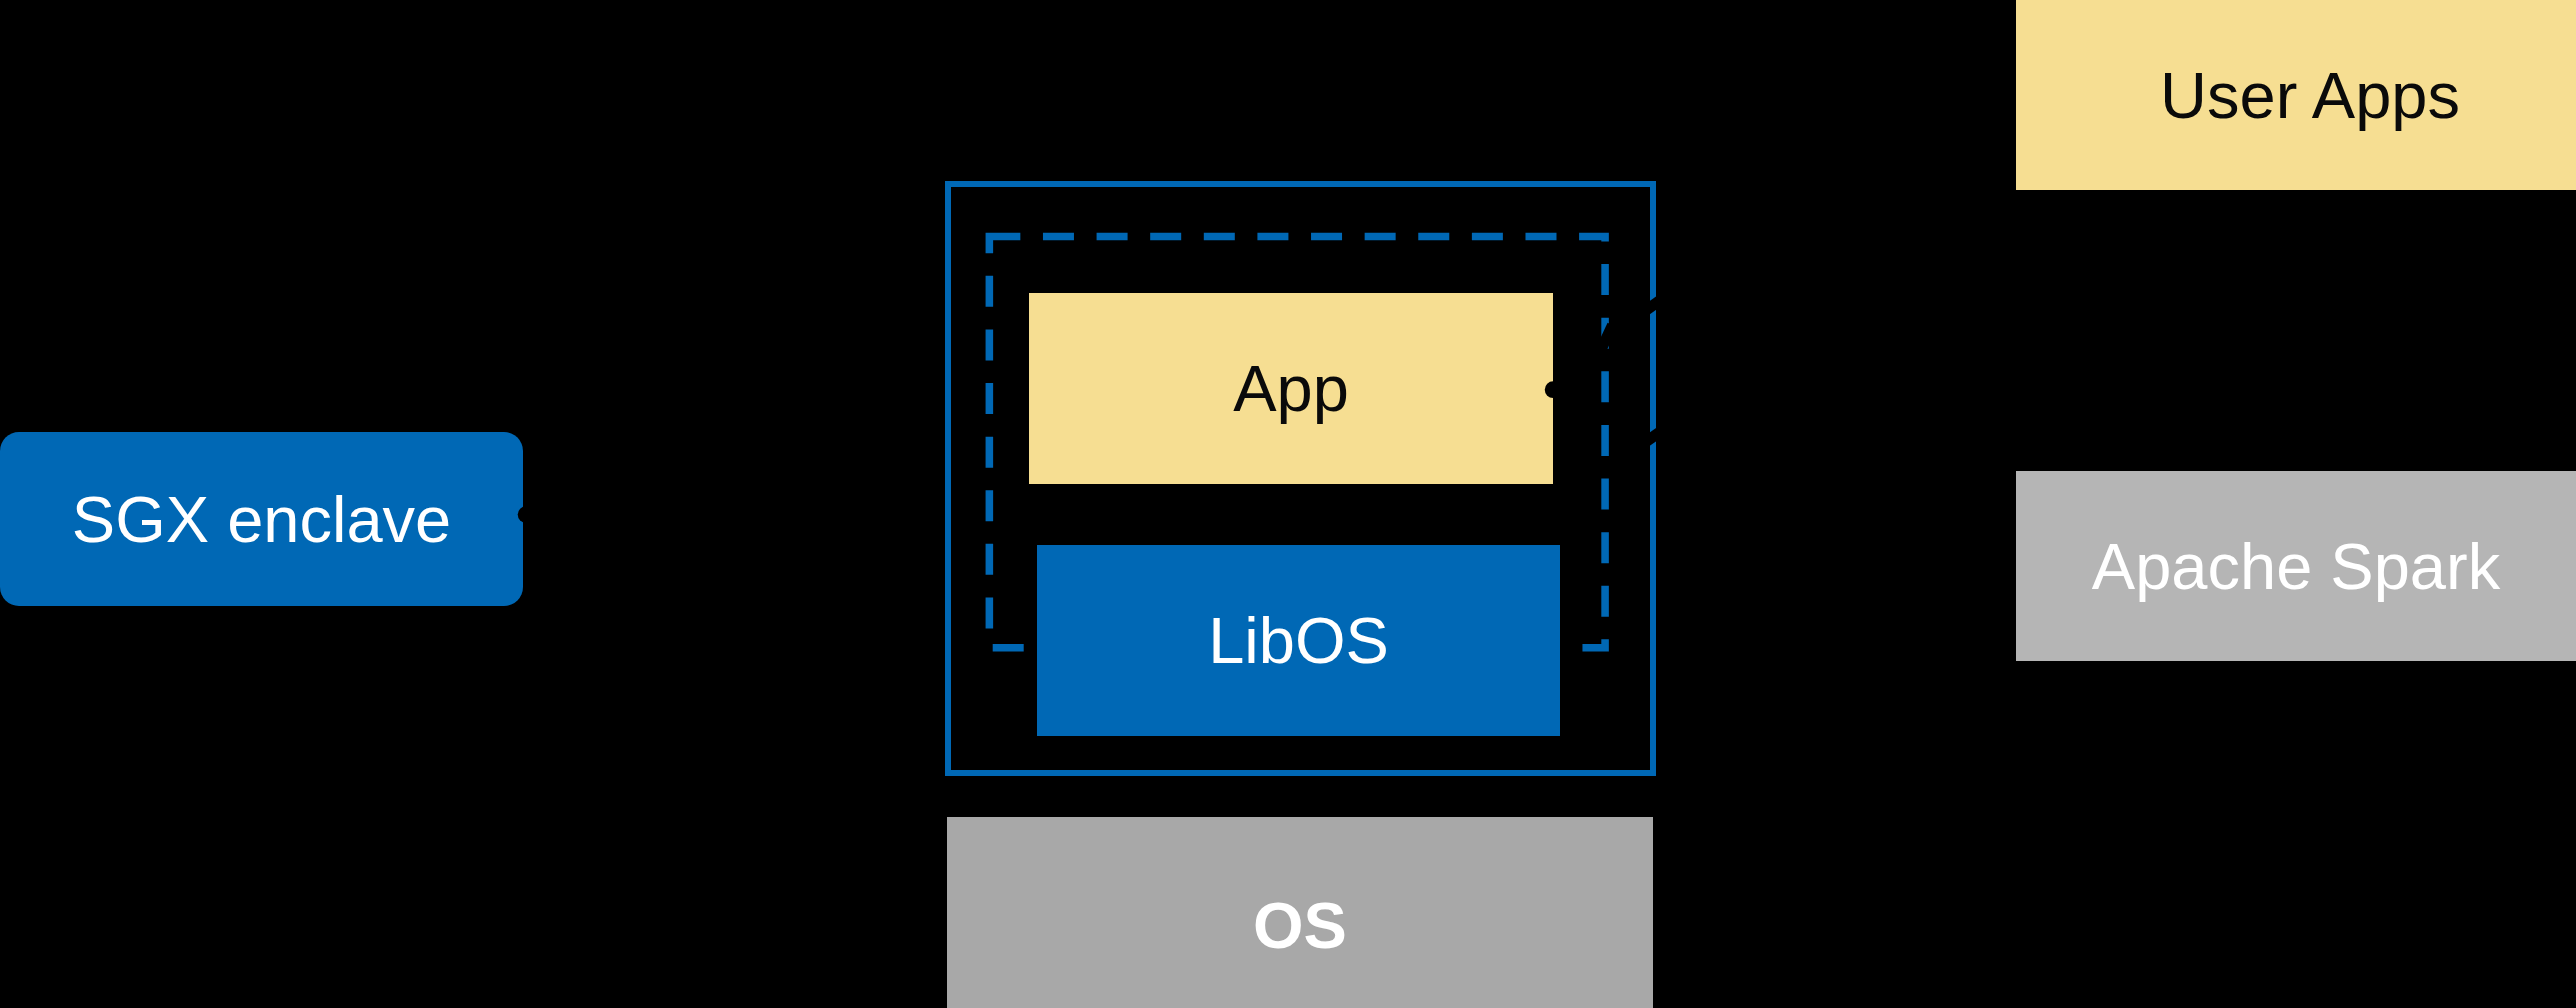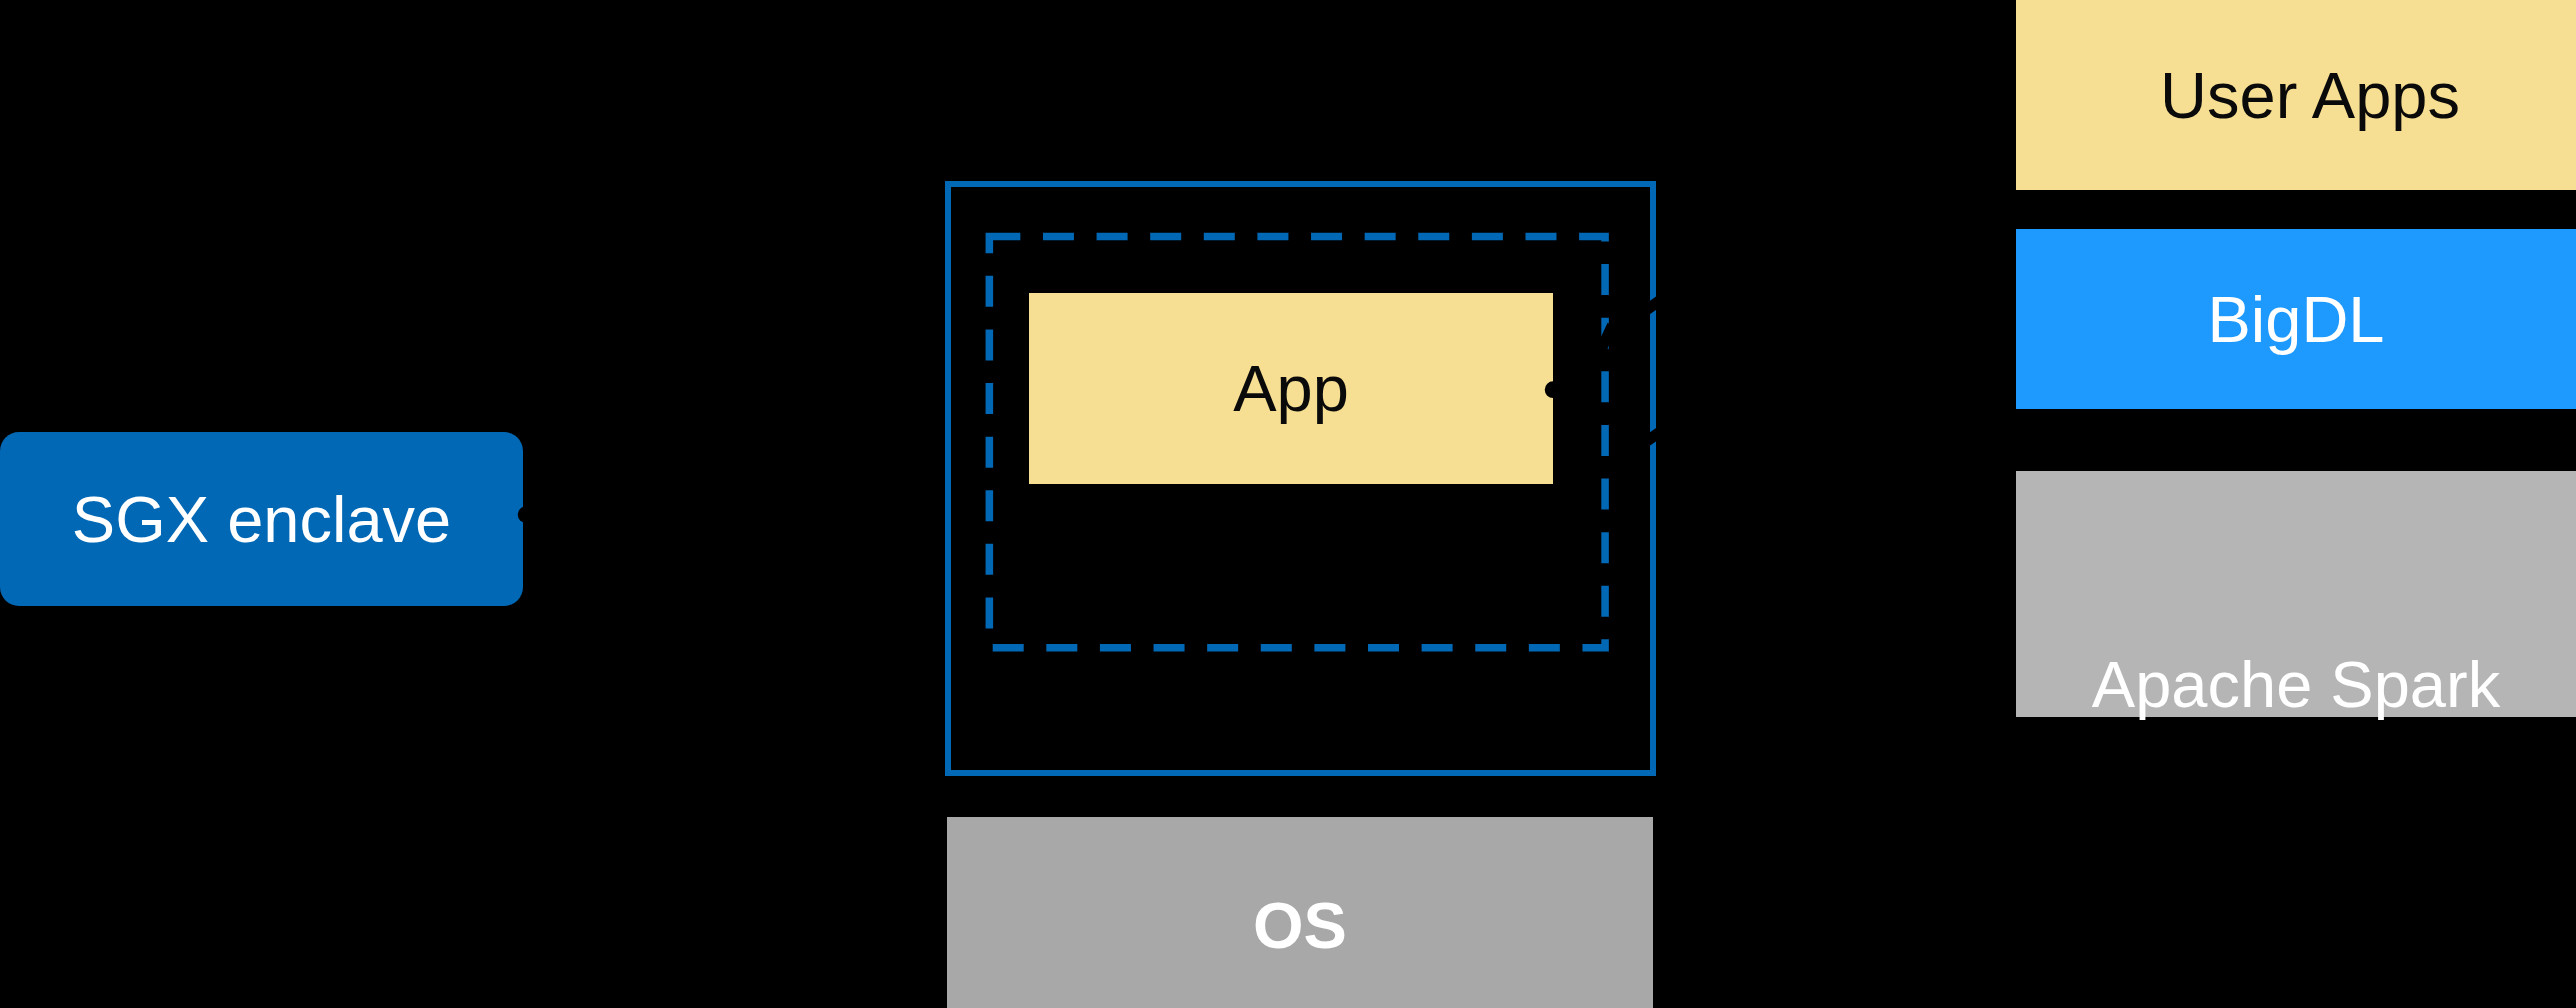--- a/index.html
+++ b/index.html
@@ -28,21 +28,21 @@
   #enclave-box{left:945px;top:181px;width:711px;height:595px;border:6.7px solid var(--intel-blue);background:transparent;}
 
   
   #app-box{left:1029px;top:293px;width:524px;height:191px;background:var(--yellow);}
   #libos-box{left:1037px;top:545px;width:523px;height:191px;background:var(--intel-blue);}
   #os-box{left:947px;top:817px;width:706px;height:192px;background:var(--gray-os);}
 
   
   #user-apps-box{left:2016px;top:0;width:588px;height:190px;background:var(--yellow);}
   #bigdl-box{left:2016px;top:229px;width:560px;height:180px;background:var(--bright-blue);}
-  #spark-box{left:2016px;top:471px;width:560px;height:246px;background:var(--gray-light);align-items:flex-end;}
+  #spark-box{left:2016px;top:471px;width:560px;height:190px;background:var(--gray-light);}
 
   svg{display:block;}
 </style>
 </head>
 <body>
 
 <div id="canvas" style="--black: #000000; --white: #FFFFFF; --intel-blue: #0068B5; --bright-blue: #1E99FE; --yellow: #F6DE92; --gray-light: #B5B5B5; --gray-os: #A8A8A8; background: rgb(0, 0, 0);">
 
   <svg class="layer" viewBox="0 0 3075 1204">
     <path d="M 637 614 C 800 614 960 650 1124 688" stroke="#000000" stroke-width="9" fill="none"></path>
@@ -57,32 +57,32 @@
   <div class="box" id="sgx-box">
     <span class="label t-white">SGX enclave</span>
   </div>
 
   <div class="box" id="enclave-box"></div>
 
   <div class="box" id="app-box">
     <span class="label t-black">App</span>
   </div>
 
+  <div class="box" id="libos-box">
+    <span class="label t-white">LibOS</span>
+  </div>
 
   <div class="box" id="os-box">
     <span class="label t-white bold">OS</span>
   </div>
 
   <div class="box" id="user-apps-box">
     <span class="label t-black">User Apps</span>
   </div>
 
-  <div class="box" id="bigdl-box">
-    <span class="label t-white">BigDL</span>
-  </div>
 
   <div class="box" id="spark-box">
     <span class="label t-white">Apache Spark</span>
   </div>
 
   <svg class="layer" viewBox="0 0 3075 1204">
 
     <rect x="1952" y="358" width="42" height="13" fill="#000000" transform="rotate(-35 1973 365)"></rect>
     <rect x="1952" y="515" width="42" height="13" fill="#000000" transform="rotate(-35 1973 522)"></rect>
 

